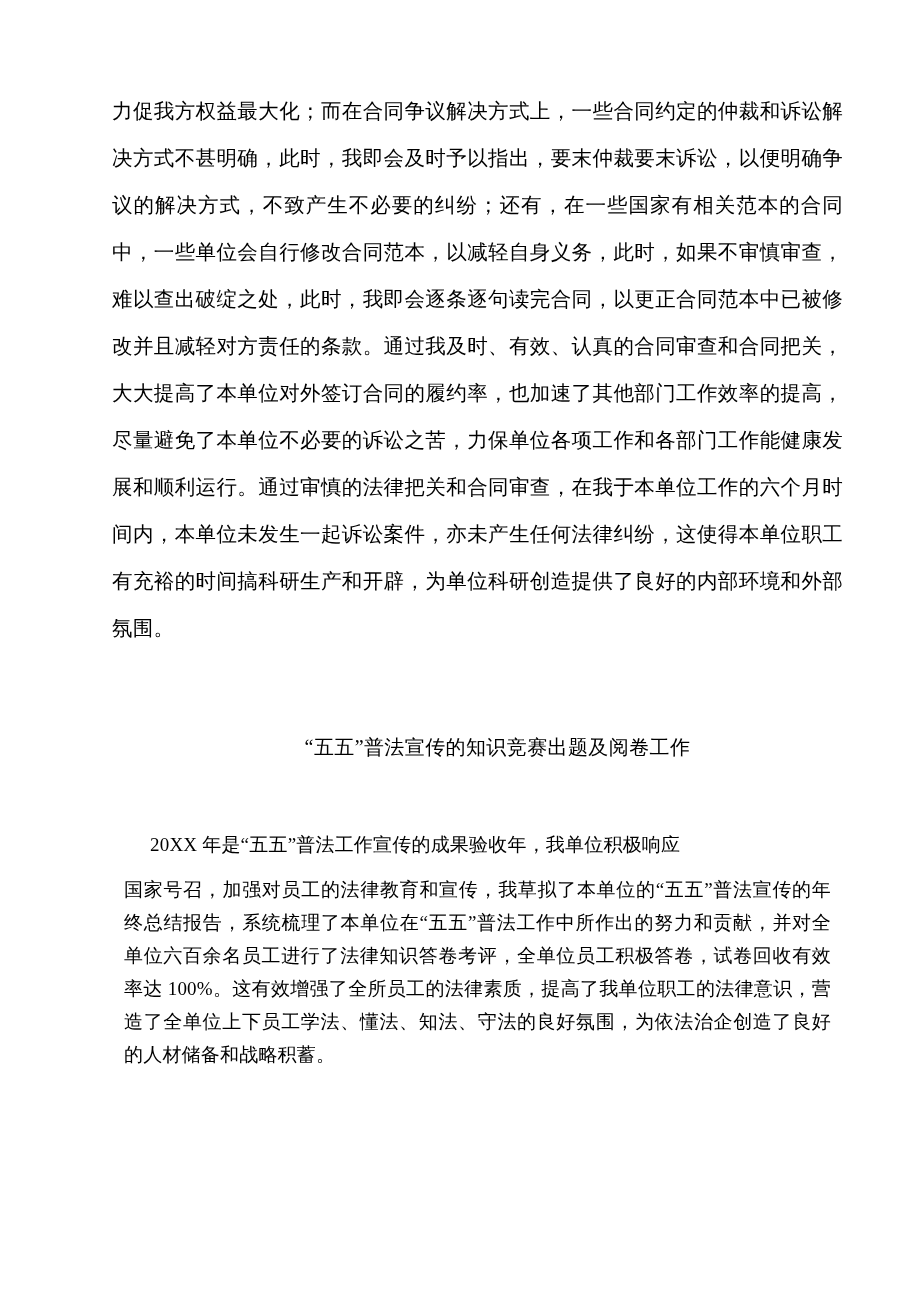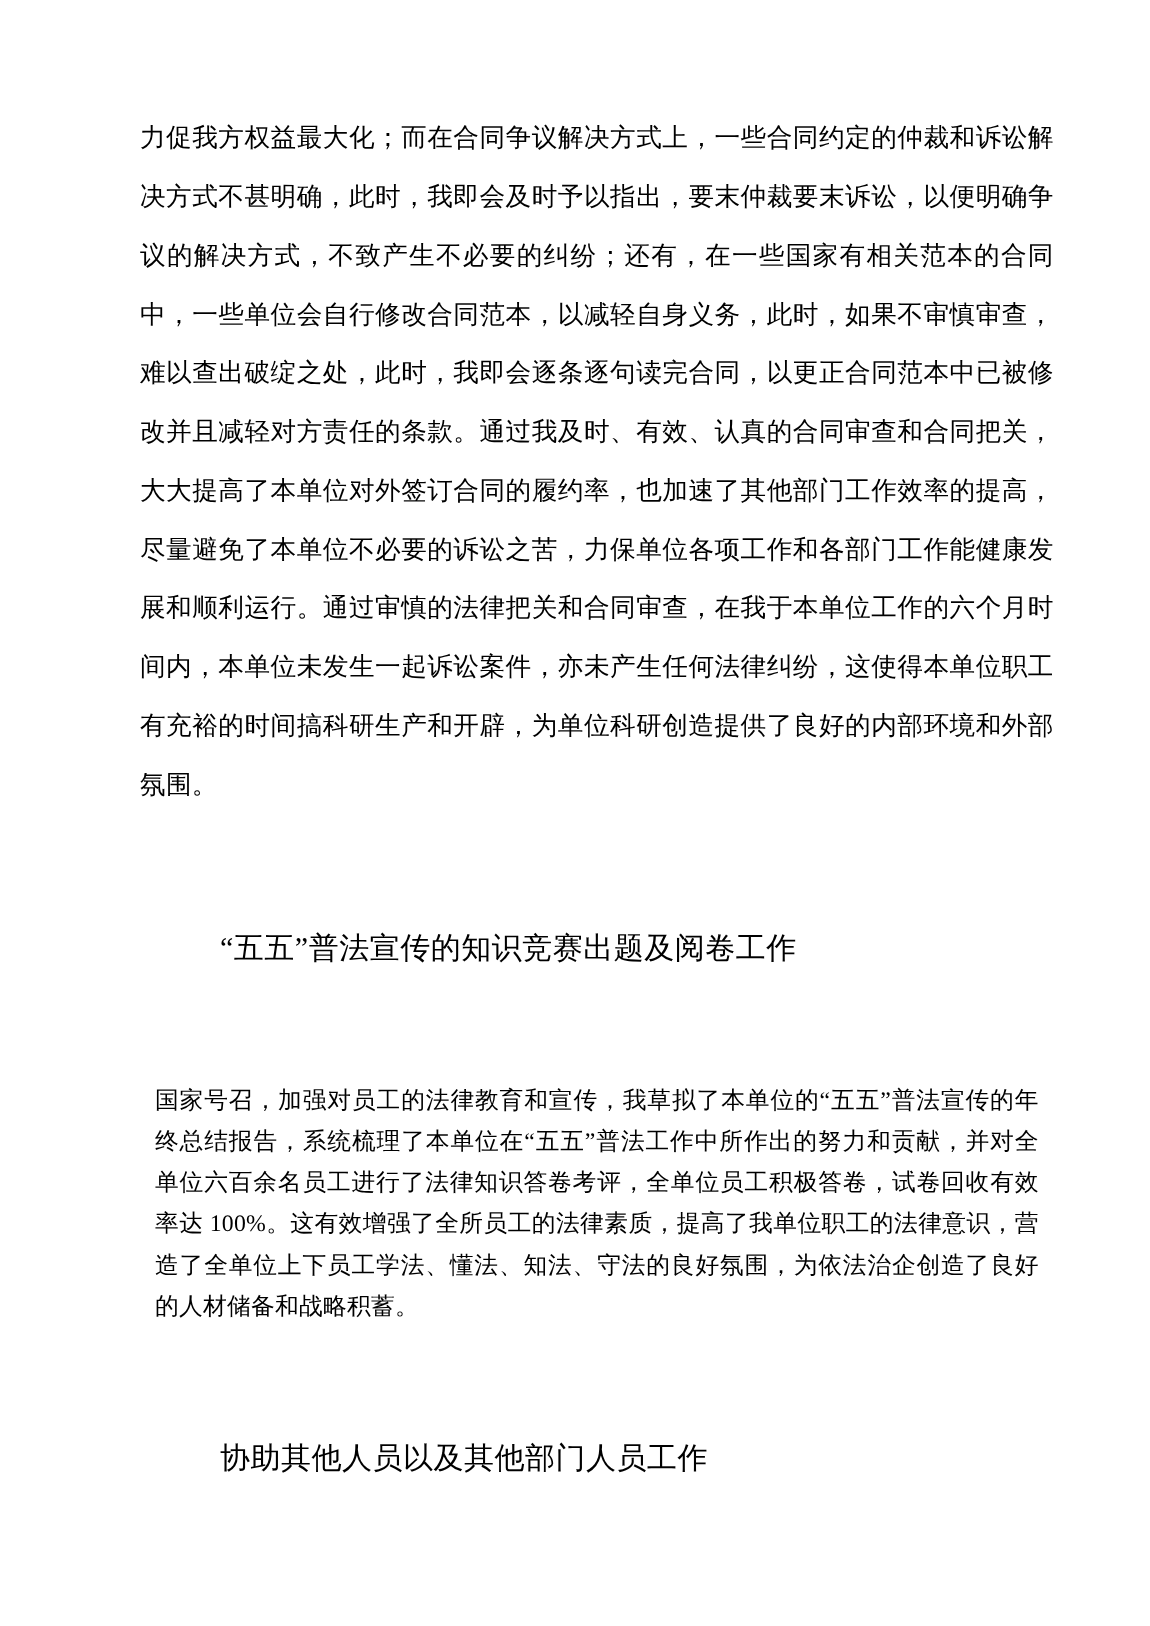--- a/index.html
+++ b/index.html
@@ -23,25 +23,26 @@
   }
   .para-loose {
     font-size: 20.5px;
     line-height: 47px;
     text-align: justify;
     text-justify: inter-ideograph;
     margin: 0;
     letter-spacing: 0.2px;
   }
   .heading-line {
-    font-size: 24px;
+    font-size: 20px;
     line-height: 34px;
-    margin: 16px;
+    margin: 4px;
     text-indent: 2em;
     letter-spacing: 0.4px;
+    text-align: center;
   }
   .para-tight {
     font-size: 19px;
     line-height: 33px;
     text-align: justify;
     text-justify: inter-ideograph;
     margin: 12px;
     letter-spacing: 0.2px;
   }
   .para-tight-first {
@@ -64,20 +65,20 @@
 
   <p class="para-loose">力促我方权益最大化；而在合同争议解决方式上，一些合同约定的仲裁和诉讼解决方式不甚明确，此时，我即会及时予以指出，要末仲裁要末诉讼，以便明确争议的解决方式，不致产生不必要的纠纷；还有，在一些国家有相关范本的合同中，一些单位会自行修改合同范本，以减轻自身义务，此时，如果不审慎审查，难以查出破绽之处，此时，我即会逐条逐句读完合同，以更正合同范本中已被修改并且减轻对方责任的条款。通过我及时、有效、认真的合同审查和合同把关，大大提高了本单位对外签订合同的履约率，也加速了其他部门工作效率的提高，尽量避免了本单位不必要的诉讼之苦，力保单位各项工作和各部门工作能健康发展和顺利运行。通过审慎的法律把关和合同审查，在我于本单位工作的六个月时间内，本单位未发生一起诉讼案件，亦未产生任何法律纠纷，这使得本单位职工有充裕的时间搞科研生产和开辟，为单位科研创造提供了良好的内部环境和外部氛围。</p>
 
   <div class="spacer-xl"></div>
 
   <p class="heading-line">“五五”普法宣传的知识竞赛出题及阅卷工作</p>
 
   <div class="spacer-lg"></div>
 
   <div class="block-sec2">
+    <p class="para-tight-first">20XX 年是“五五”普法工作宣传的成果验收年，我单位积极响应</p>
     <p class="para-tight">国家号召，加强对员工的法律教育和宣传，我草拟了本单位的“五五”普法宣传的年终总结报告，系统梳理了本单位在“五五”普法工作中所作出的努力和贡献，并对全单位六百余名员工进行了法律知识答卷考评，全单位员工积极答卷，试卷回收有效率达 100%。这有效增强了全所员工的法律素质，提高了我单位职工的法律意识，营造了全单位上下员工学法、懂法、知法、守法的良好氛围，为依法治企创造了良好的人材储备和战略积蓄。</p>
   </div>
 
   <div class="spacer-lg"></div>
 
-  <p class="heading-line">协助其他人员以及其他部门人员工作</p>
 
 </div>
 
 </body></html>

